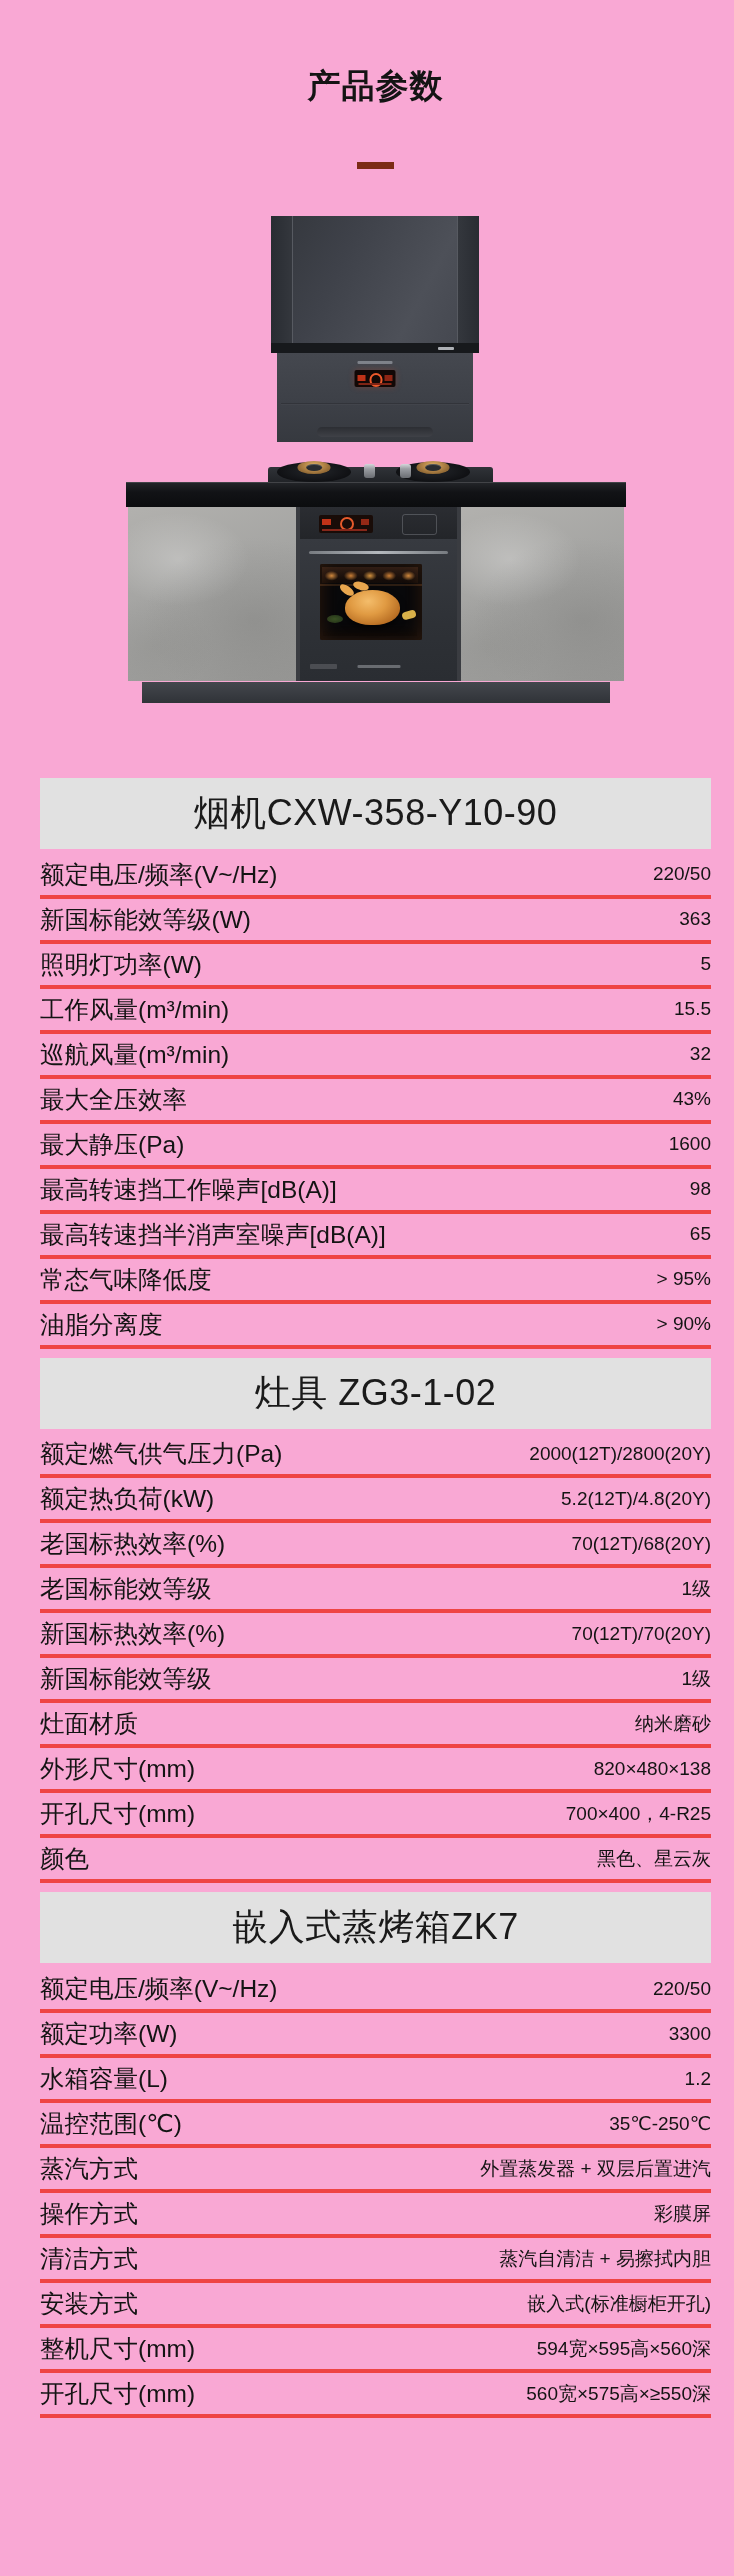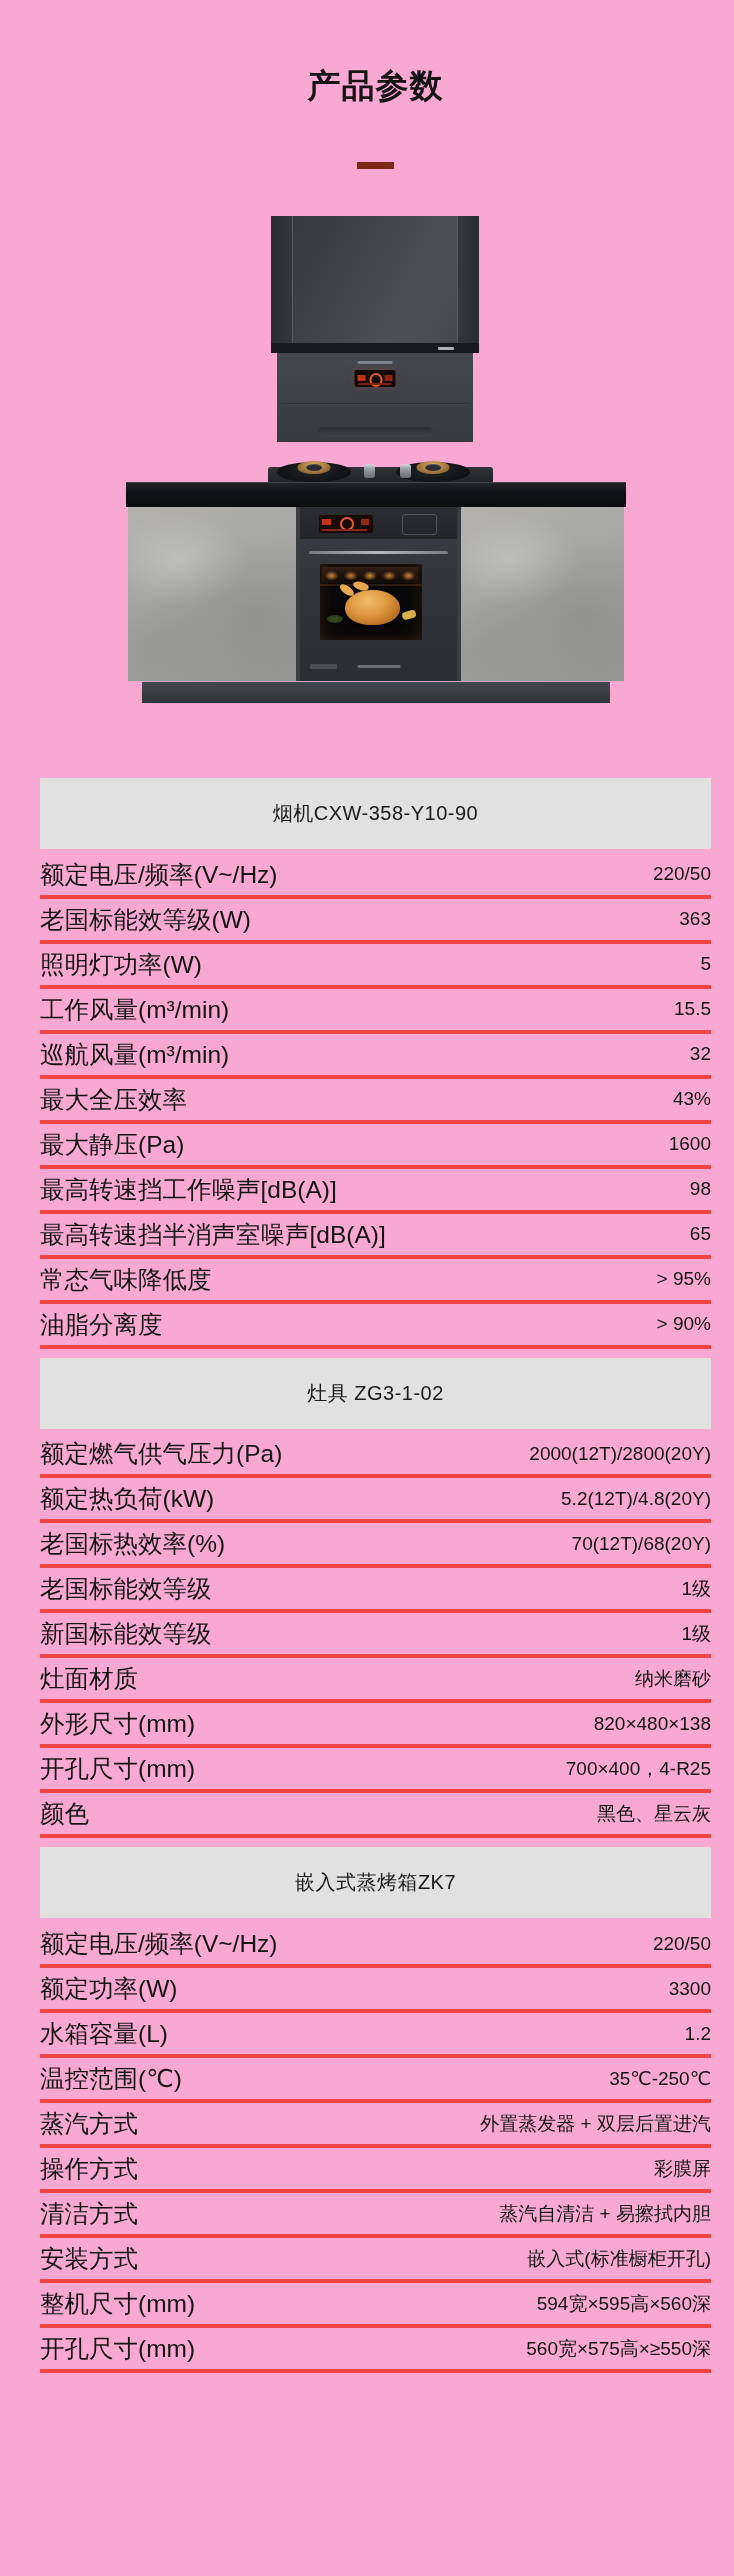--- a/index.html
+++ b/index.html
@@ -88,21 +88,21 @@
   .tray-shadow{left:3.9px;bottom:3.9px;width:94px;height:9.8px;background:linear-gradient(180deg,rgba(60,30,10,0),rgba(0,0,0,.55));}
   .window-glow{left:0;top:0;right:0;bottom:0;box-shadow:inset 0 0 17.6px rgba(250,140,60,.18);}
   .oven-logo{left:50%;transform:translateX(-50%);bottom:13.7px;width:43px;height:2.9px;background:rgba(220,224,228,.35);border-radius:1px;}
   .oven-warn{left:9.8px;bottom:12.7px;width:27.4px;height:4.9px;background:rgba(220,224,228,.18);border-radius:1px;}
   .plinth{left:15.7px;top:200px;width:468px;height:21.5px;background:linear-gradient(180deg,#44474d,#303338);}
   
   .spec{margin:0 32px;}
   .spec-first{margin-top:72px;}
   .spec + .spec{margin-top:8.8px;}
   .band{height:71px;background:#e1e1e1;display:flex;align-items:center;justify-content:center;
-        font-size:20px;font-weight:500;letter-spacing:0.5px;color:#1a1a1a;}
+        font-size:36px;font-weight:500;letter-spacing:0.5px;color:#1a1a1a;}
   .rows{padding-top:4.9px;}
   .row{box-sizing:border-box;height:45px;display:flex;align-items:center;justify-content:space-between;
        border-bottom:4px solid #ef4444;}
   .lbl{font-size:24.5px;font-weight:500;white-space:nowrap;}
   .val{font-size:19px;font-weight:500;white-space:nowrap;text-align:right;}
 </style>
 </head>
 <body>
 
 <div class="page">
@@ -187,21 +187,21 @@
   <section class="spec spec-first">
     <div class="band">烟机CXW-358-Y10-90</div>
     <div class="rows">
 
         <div class="row">
           <span class="lbl">额定电压/频率(V~/Hz)</span>
           <span class="val">220/50</span>
         </div>
 
         <div class="row">
-          <span class="lbl">老国标能效等级(W)</span>
+          <span class="lbl">新国标能效等级(W)</span>
           <span class="val">363</span>
         </div>
 
         <div class="row">
           <span class="lbl">照明灯功率(W)</span>
           <span class="val">5</span>
         </div>
 
         <div class="row">
           <span class="lbl">工作风量(m³/min)</span>
@@ -263,20 +263,24 @@
         <div class="row">
           <span class="lbl">老国标热效率(%)</span>
           <span class="val">70(12T)/68(20Y)</span>
         </div>
 
         <div class="row">
           <span class="lbl">老国标能效等级</span>
           <span class="val">1级</span>
         </div>
 
+        <div class="row">
+          <span class="lbl">新国标热效率(%)</span>
+          <span class="val">70(12T)/70(20Y)</span>
+        </div>
 
         <div class="row">
           <span class="lbl">新国标能效等级</span>
           <span class="val">1级</span>
         </div>
 
         <div class="row">
           <span class="lbl">灶面材质</span>
           <span class="val">纳米磨砂</span>
         </div>

